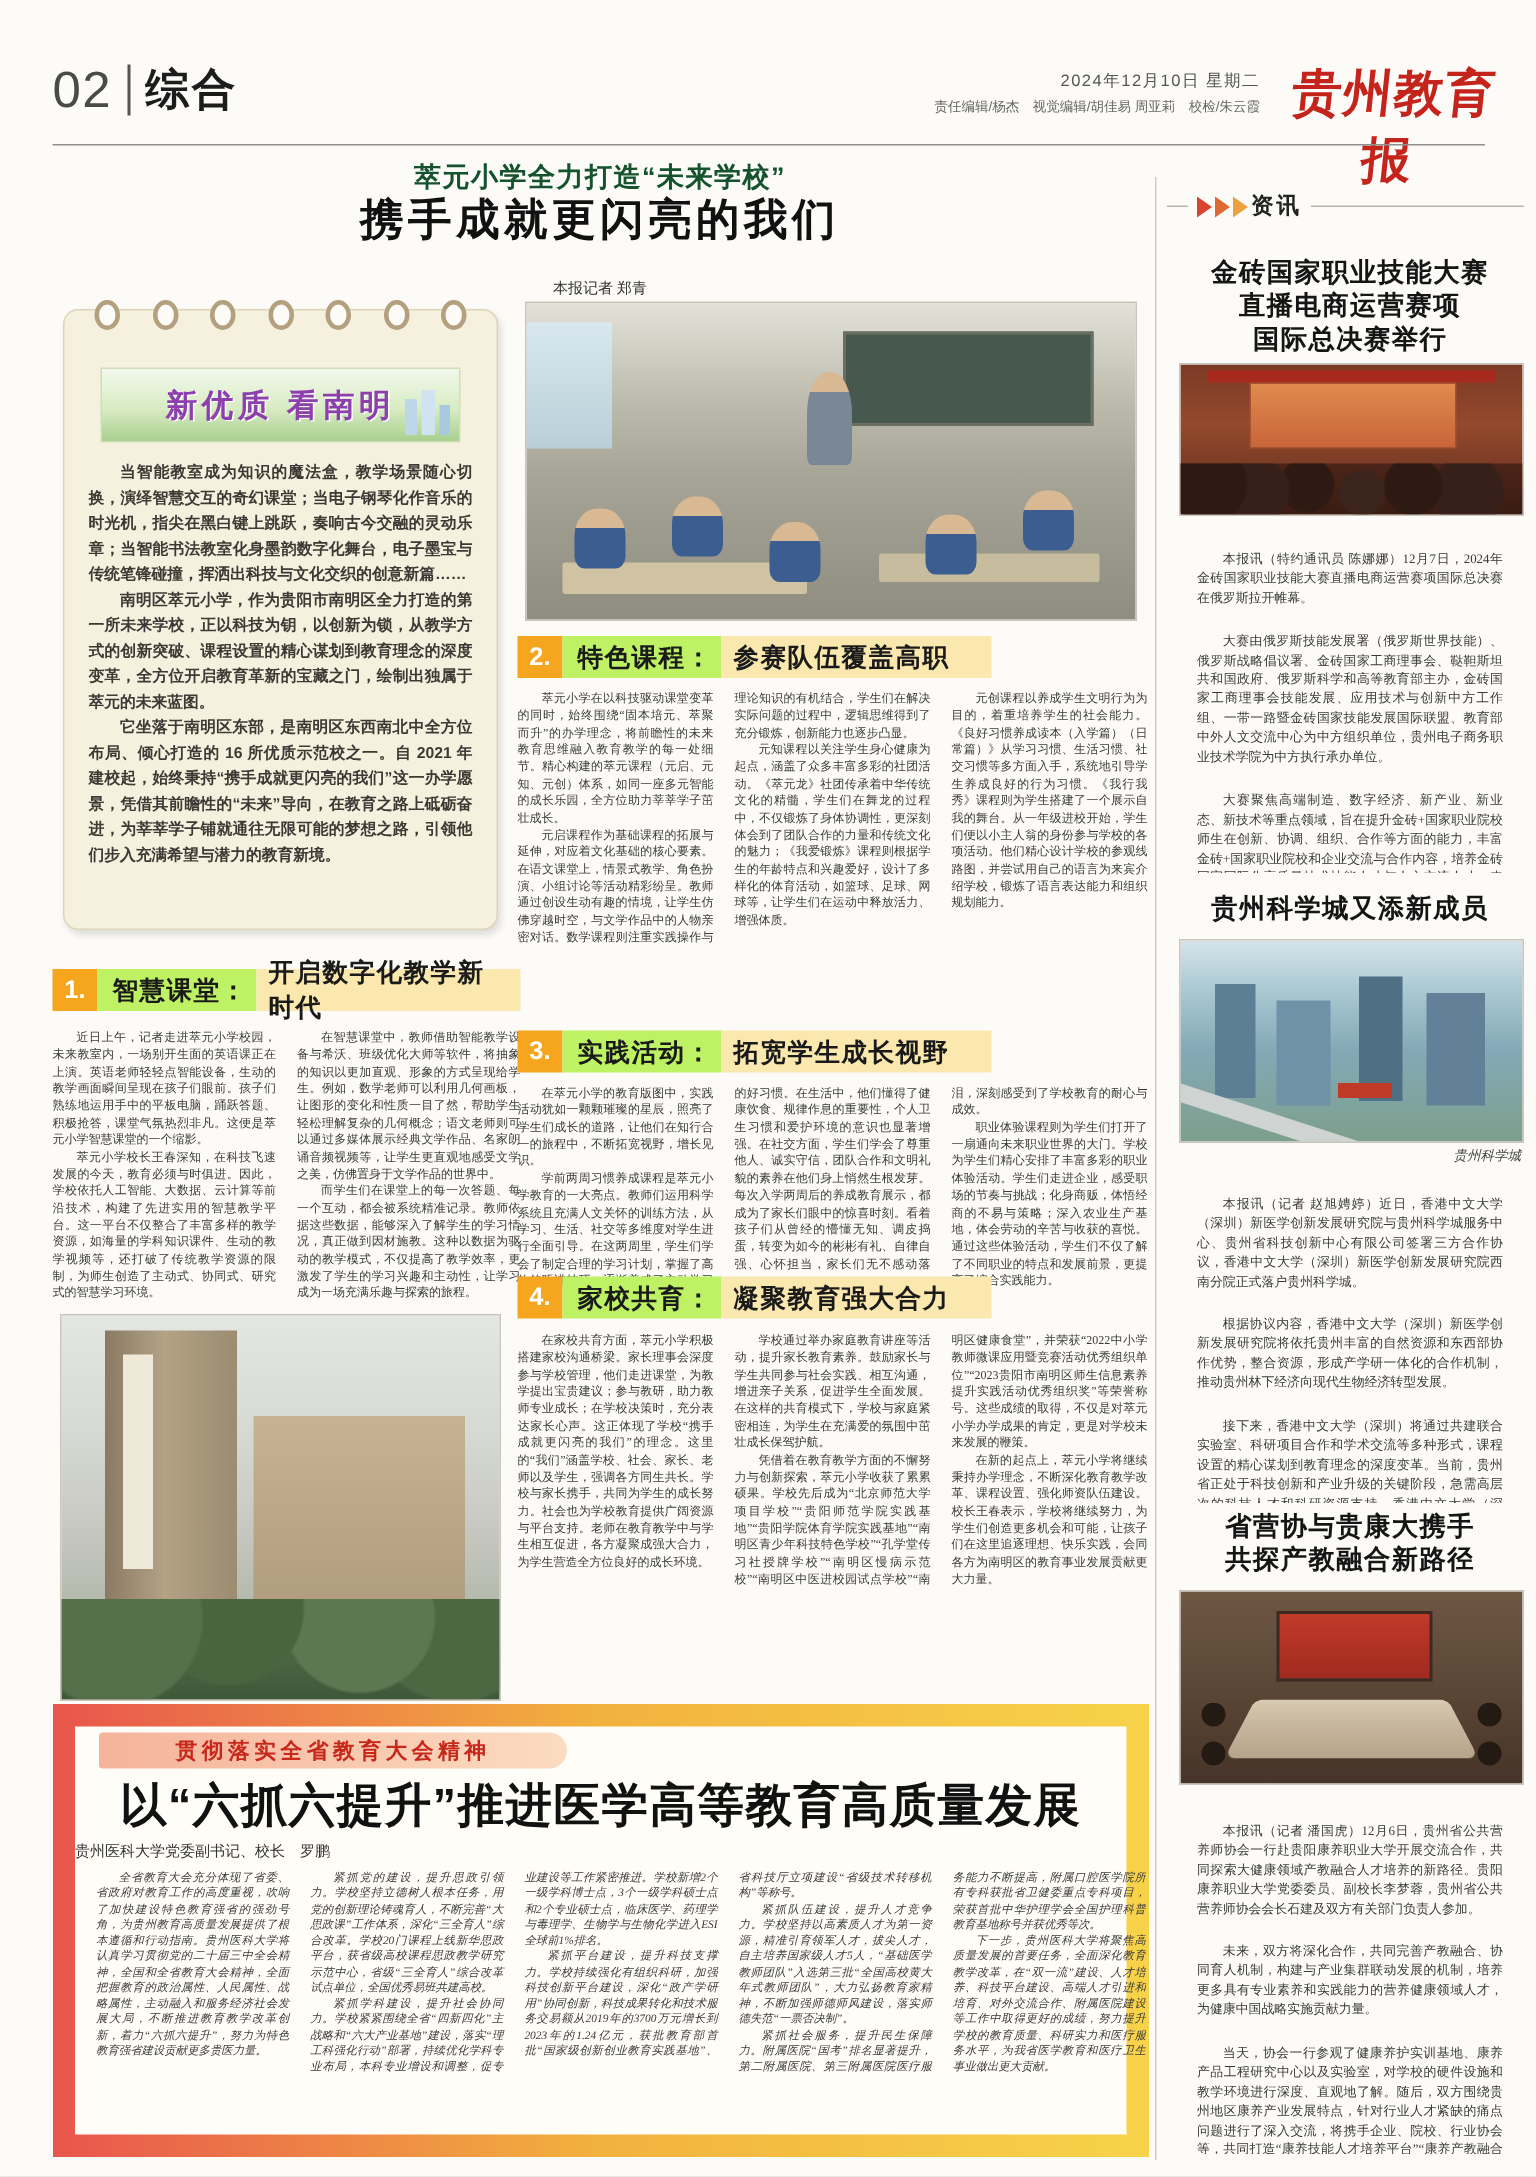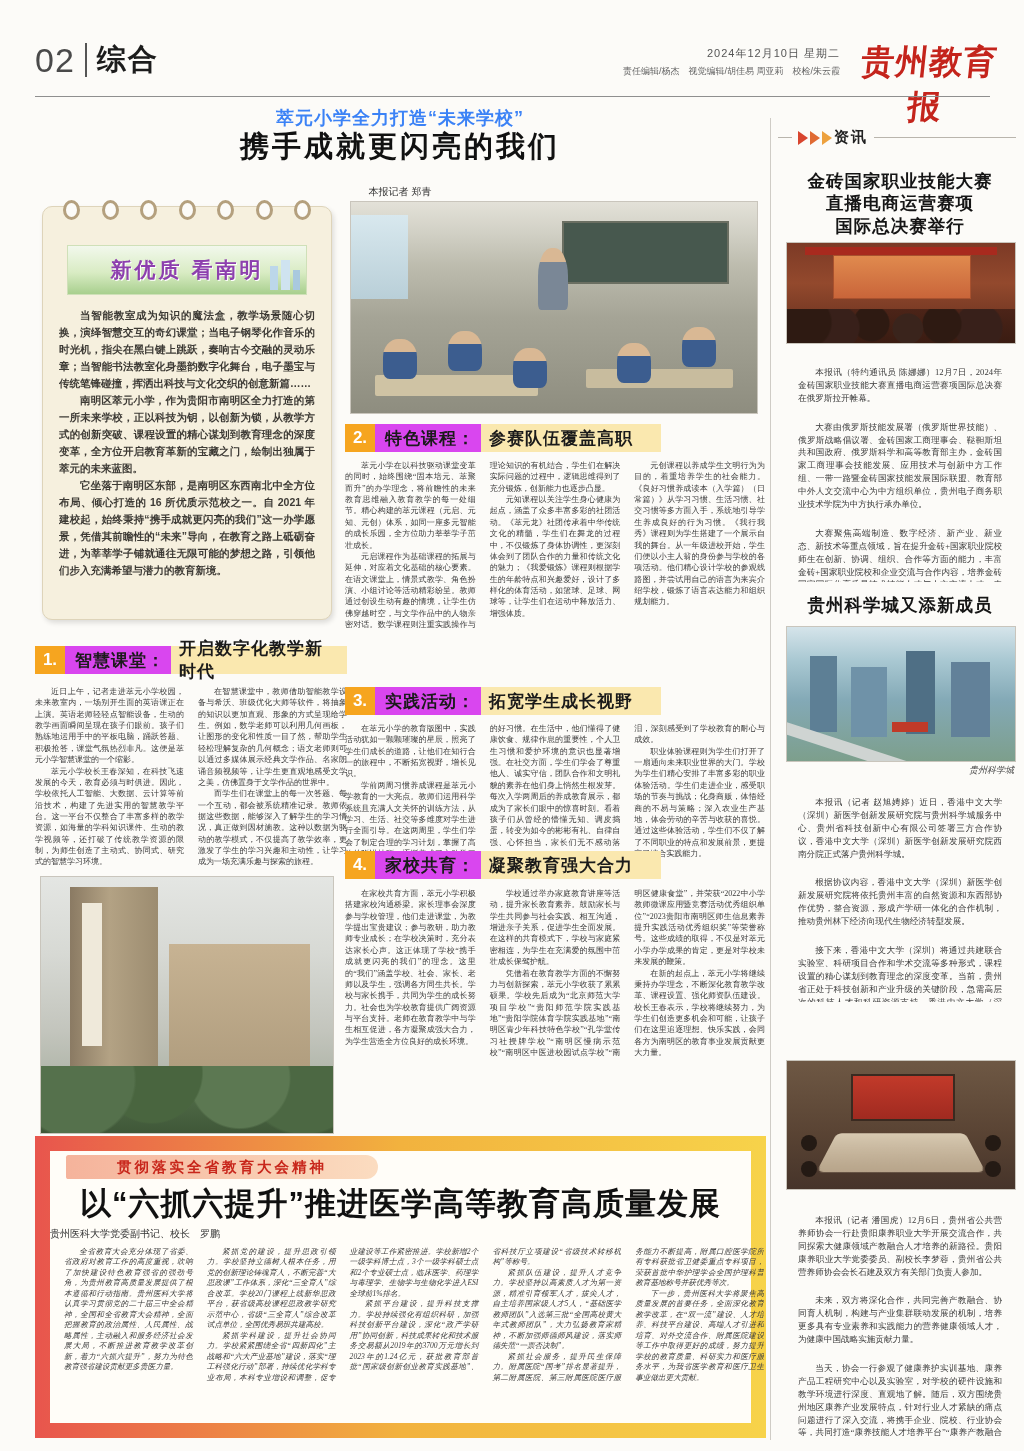--- a/index.html
+++ b/index.html
@@ -10,21 +10,21 @@
   .hdr-pagenum{font-size:34px;font-weight:500;color:#4a4a4a;letter-spacing:1px;}
   .hdr-sep{width:2px;height:34px;background:#555;}
   .hdr-section{font-size:29px;font-weight:700;color:#1c1c1c;letter-spacing:2px;}
   .hdr-right{left:520px;top:46px;width:320px;text-align:right;color:#555;}
   .hdr-date{font-size:11px;letter-spacing:1px;}
   .hdr-editors{font-size:9px;margin-top:4px;color:#666;}
   .masthead{left:852px;top:40px;width:150px;text-align:center;font-size:33px;font-weight:900;color:#c4241c;transform:skewX(-6deg);letter-spacing:1px;font-family:"Liberation Serif",serif;}
   .hdr-rule{left:35px;top:96px;width:955px;height:1px;background:#8f8f8f;}
   .v-divider{left:770px;top:118px;width:1px;height:1322px;background:#cfccc6;}
   
-  .kicker{left:180px;top:106px;width:440px;text-align:center;font-size:18px;font-weight:700;color:#3b82f6;letter-spacing:1px;}
+  .kicker{left:180px;top:106px;width:440px;text-align:center;font-size:18px;font-weight:700;color:#14532d;letter-spacing:1px;}
   .headline{left:90px;top:127px;width:620px;text-align:center;font-size:29px;font-weight:900;color:#111;letter-spacing:3px;}
   .lead-byline{left:300px;top:185px;width:200px;text-align:center;font-size:10px;color:#333;}
   
   .notebook{left:42px;top:206px;width:288px;height:412px;background:#f6f0de;border:1px solid #ded4ba;border-radius:10px;box-shadow:2px 3px 5px rgba(0,0,0,.12);}
   .rings{position:absolute;top:-7px;left:20px;right:20px;display:flex;justify-content:space-between;}
   .ring{width:11px;height:14px;border:3px solid #b4a07e;border-radius:50%;background:#fcfbf8;}
   .note-banner{position:absolute;left:24px;top:38px;right:24px;height:48px;background:linear-gradient(180deg,#f2f8ec 0%,#d9ecc4 55%,#a8cf8e 100%);border:1px solid #cfe0b8;display:flex;align-items:center;justify-content:center;font-size:21px;font-weight:900;color:#8d3fae;letter-spacing:3px;text-shadow:1px 1px 0 #fff;}
   .note-city{position:absolute;right:4px;bottom:4px;width:34px;height:30px;background:
     linear-gradient(#bcd7ea,#bcd7ea) 2px 6px/8px 24px no-repeat,
     linear-gradient(#cfe3f0,#cfe3f0) 13px 0/9px 30px no-repeat,
@@ -57,21 +57,21 @@
   .ph-city .b4{position:absolute;left:72%;top:26%;width:17%;height:56%;background:#628199;}
   .ph-city .road{position:absolute;left:-10%;bottom:6%;width:70%;height:9%;background:#cfd4d2;transform:rotate(18deg);}
   .ph-city .red{position:absolute;left:46%;bottom:22%;width:16%;height:7%;background:#c03a28;}
   .ph-meeting{left:786px;top:1060px;width:228px;height:128px;background:linear-gradient(180deg,#6e5844 0%,#5a4434 55%,#46342a 100%);}
   .ph-meeting .screen{position:absolute;left:28%;top:10%;width:44%;height:34%;background:linear-gradient(180deg,#c23a2a,#a02a20);border:2px solid #3a2a20;}
   .ph-meeting .table{position:absolute;left:18%;top:52%;width:64%;height:34%;background:linear-gradient(180deg,#d8cab2,#b7a48a);border-radius:6px;transform:perspective(80px) rotateX(30deg);}
   .ph-meeting .p{position:absolute;width:16px;height:16px;border-radius:50%;background:#241a14;}
   
   .sec-head{display:flex;align-items:stretch;height:28px;font-weight:900;}
   .sec-num{background:#f6a51f;color:#fff;font-size:17px;display:flex;align-items:center;justify-content:center;width:30px;}
-  .sec-title{background:#d946ef;color:#1a1a1a;font-size:17px;display:flex;align-items:center;padding:0 6px 0 10px;letter-spacing:1px;}
+  .sec-title{background:#bef264;color:#1a1a1a;font-size:17px;display:flex;align-items:center;padding:0 6px 0 10px;letter-spacing:1px;}
   .sec-sub{background:#fae8af;color:#1a1a1a;font-size:17px;display:flex;align-items:center;padding:0 14px 0 8px;letter-spacing:1px;flex:1;}
   .cols{font-family:"Liberation Serif",serif;font-size:8px;line-height:1.42;color:#3a3a3a;text-align:justify;overflow:hidden;column-gap:14px;}
   .cols p{margin:0;text-indent:2em;}
   .c2{column-count:2;}
   .c3{column-count:3;}
   .c5{column-count:5;}
   
   .zx{left:778px;top:128px;width:238px;display:flex;align-items:center;gap:6px;}
   .zx-line{height:1px;background:#b9b5ad;flex:0 0 14px;}
   .zx-line2{height:1px;background:#b9b5ad;flex:1;}
@@ -238,20 +238,24 @@
     <div class="road"></div>
     <div class="red"></div>
   </div>
   <div class="abs caption" style="left:786px;top:764px;width:228px;">贵州科学城</div>
   <div class="abs sb-body" style="left:782px;top:780px;width:236px;height:222px;">
       <p>本报讯（记者 赵旭娉婷）近日，香港中文大学（深圳）新医学创新发展研究院与贵州科学城服务中心、贵州省科技创新中心有限公司签署三方合作协议，香港中文大学（深圳）新医学创新发展研究院西南分院正式落户贵州科学城。</p>
       <p>根据协议内容，香港中文大学（深圳）新医学创新发展研究院将依托贵州丰富的自然资源和东西部协作优势，整合资源，形成产学研一体化的合作机制，推动贵州林下经济向现代生物经济转型发展。</p>
       <p>接下来，香港中文大学（深圳）将通过共建联合实验室、科研项目合作和学术交流等多种形式，课程设置的精心谋划到教育理念的深度变革。当前，贵州省正处于科技创新和产业升级的关键阶段，急需高层次的科技人才和科研资源支持，香港中文大学（深圳）丰富的资源和先进经验为深化合作创造了良好契机。</p>
     </div>
 
+  <div class="abs sb-title" style="left:782px;top:1006px;width:236px;">
+    <div>省营协与贵康大携手</div>
+    <div>共探产教融合新路径</div>
+  </div>
   <div class="abs photo ph-meeting">
     <div class="screen"></div>
     <div class="table"></div>
     <div class="p" style="left:6%;top:58%;"></div>
     <div class="p" style="left:6%;top:78%;"></div>
     <div class="p" style="right:6%;top:58%;"></div>
     <div class="p" style="right:6%;top:78%;"></div>
   </div>
   <div class="abs sb-body" style="left:782px;top:1198px;width:236px;height:238px;">
       <p>本报讯（记者 潘国虎）12月6日，贵州省公共营养师协会一行赴贵阳康养职业大学开展交流合作，共同探索大健康领域产教融合人才培养的新路径。贵阳康养职业大学党委委员、副校长李梦蓉，贵州省公共营养师协会会长石建及双方有关部门负责人参加。</p>

